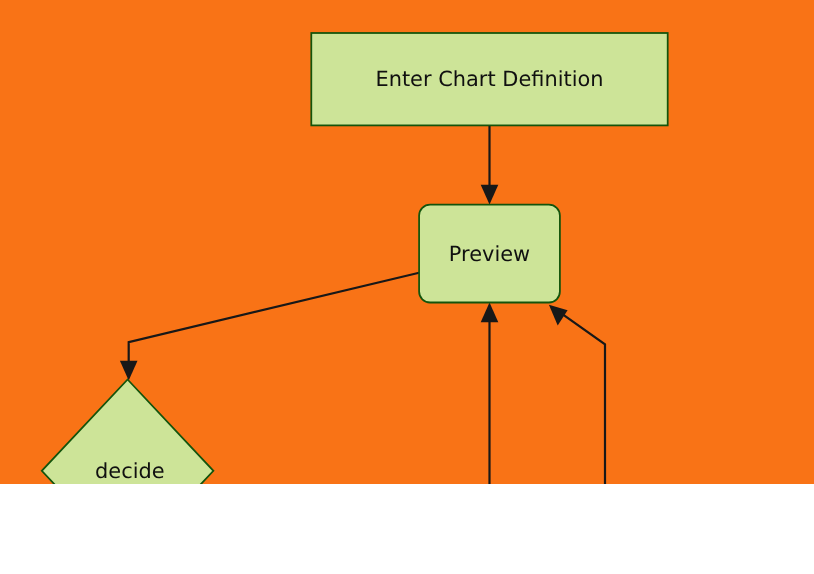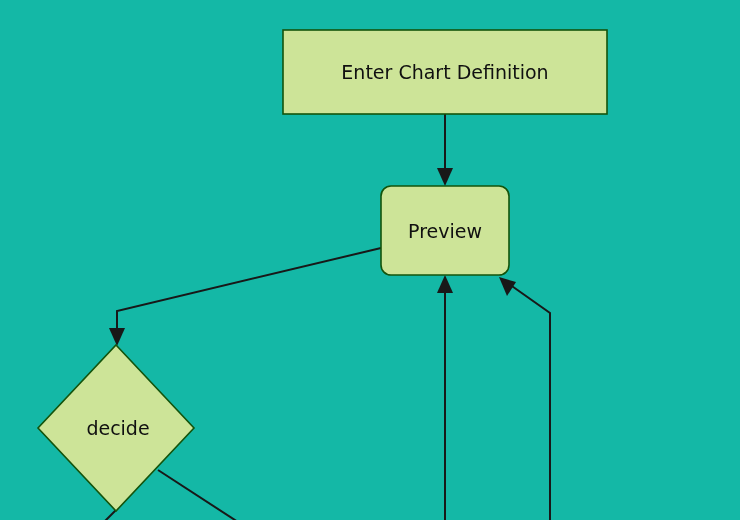--- a/index.html
+++ b/index.html
@@ -6,22 +6,22 @@
     margin: 0;
     padding: 0;
     background: #ffffff;
   }
   body {
     font-family: "DejaVu Sans", sans-serif;
   }
   #diagram-canvas {
     position: relative;
     width: 740px;
-    height: 520px;
-    background: #14b8a6;
+    height: 440px;
+    background: #f97316;
     overflow: hidden;
   }
   #flow-svg {
     position: absolute;
     left: 0;
     top: 0;
     width: 740px;
     height: 522px;
     display: block;
   }

